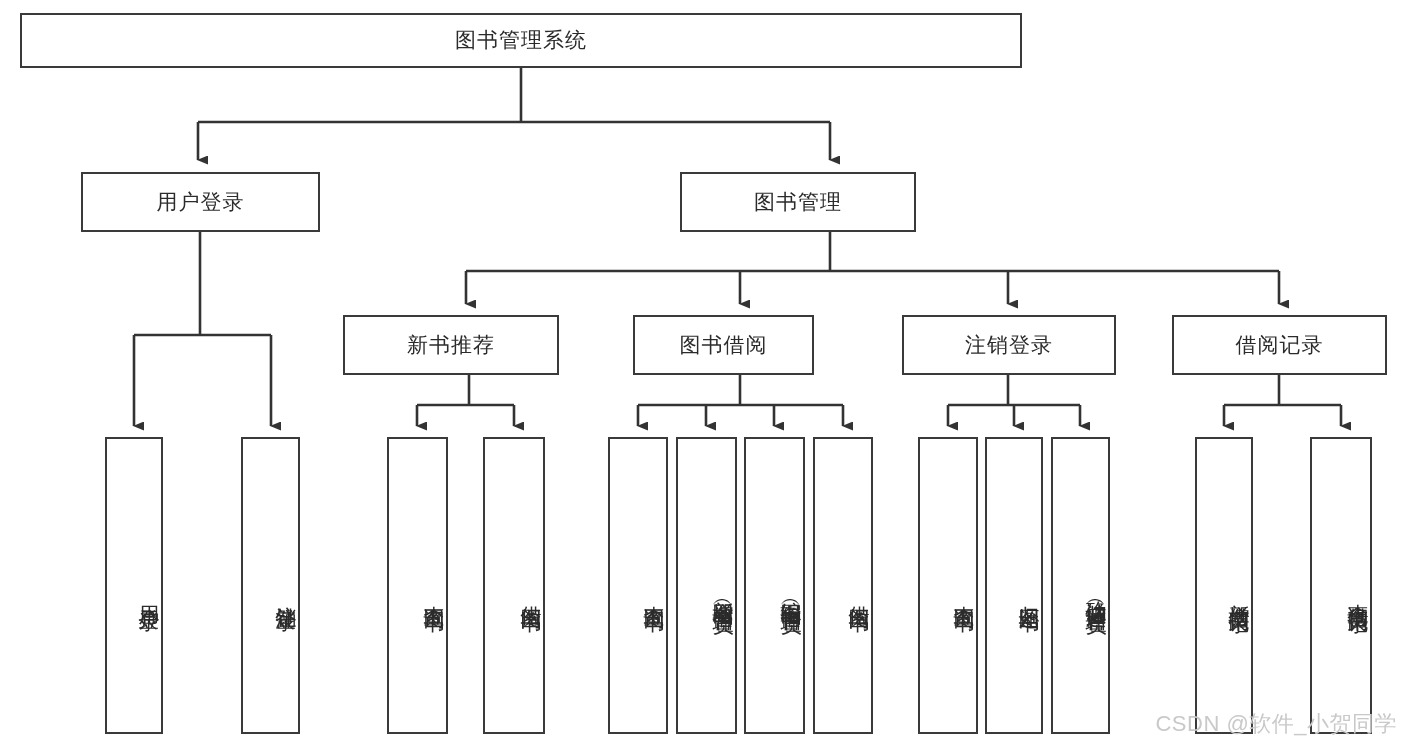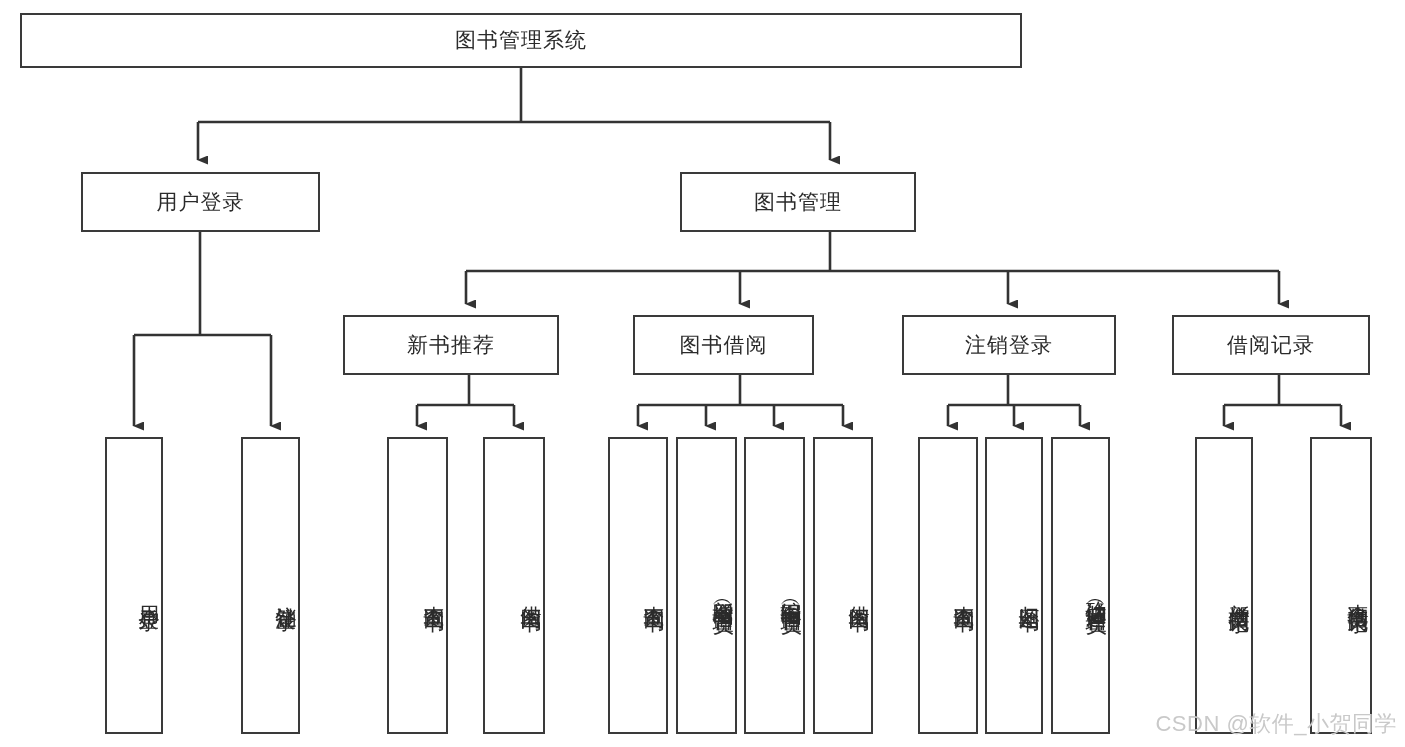--- a/index.html
+++ b/index.html
@@ -135,21 +135,21 @@
 
   <div class="node horiz" style="left:343px; top:315px; width:216px; height:60px;font-family:Liberation Serif, serif;">
     <span>新书推荐</span>
   </div>
   <div class="node horiz" style="left:633px; top:315px; width:181px; height:60px;">
     <span>图书借阅</span>
   </div>
   <div class="node horiz" style="left:902px; top:315px; width:214px; height:60px;">
     <span>注销登录</span>
   </div>
-  <div class="node horiz" style="left:1172px; top:315px; width:198px; height:60px;">
+  <div class="node horiz" style="left:1172px; top:315px; width:215px; height:60px;">
     <span>借阅记录</span>
   </div>
 
   <div class="node vert" style="left:105px; top:437px; width:58px; height:297px;">
     <span class="vtext">用户登录</span>
   </div>
   <div class="node vert" style="left:241px; top:437px; width:59px; height:297px;">
     <span class="vtext">注销登录</span>
   </div>
 

